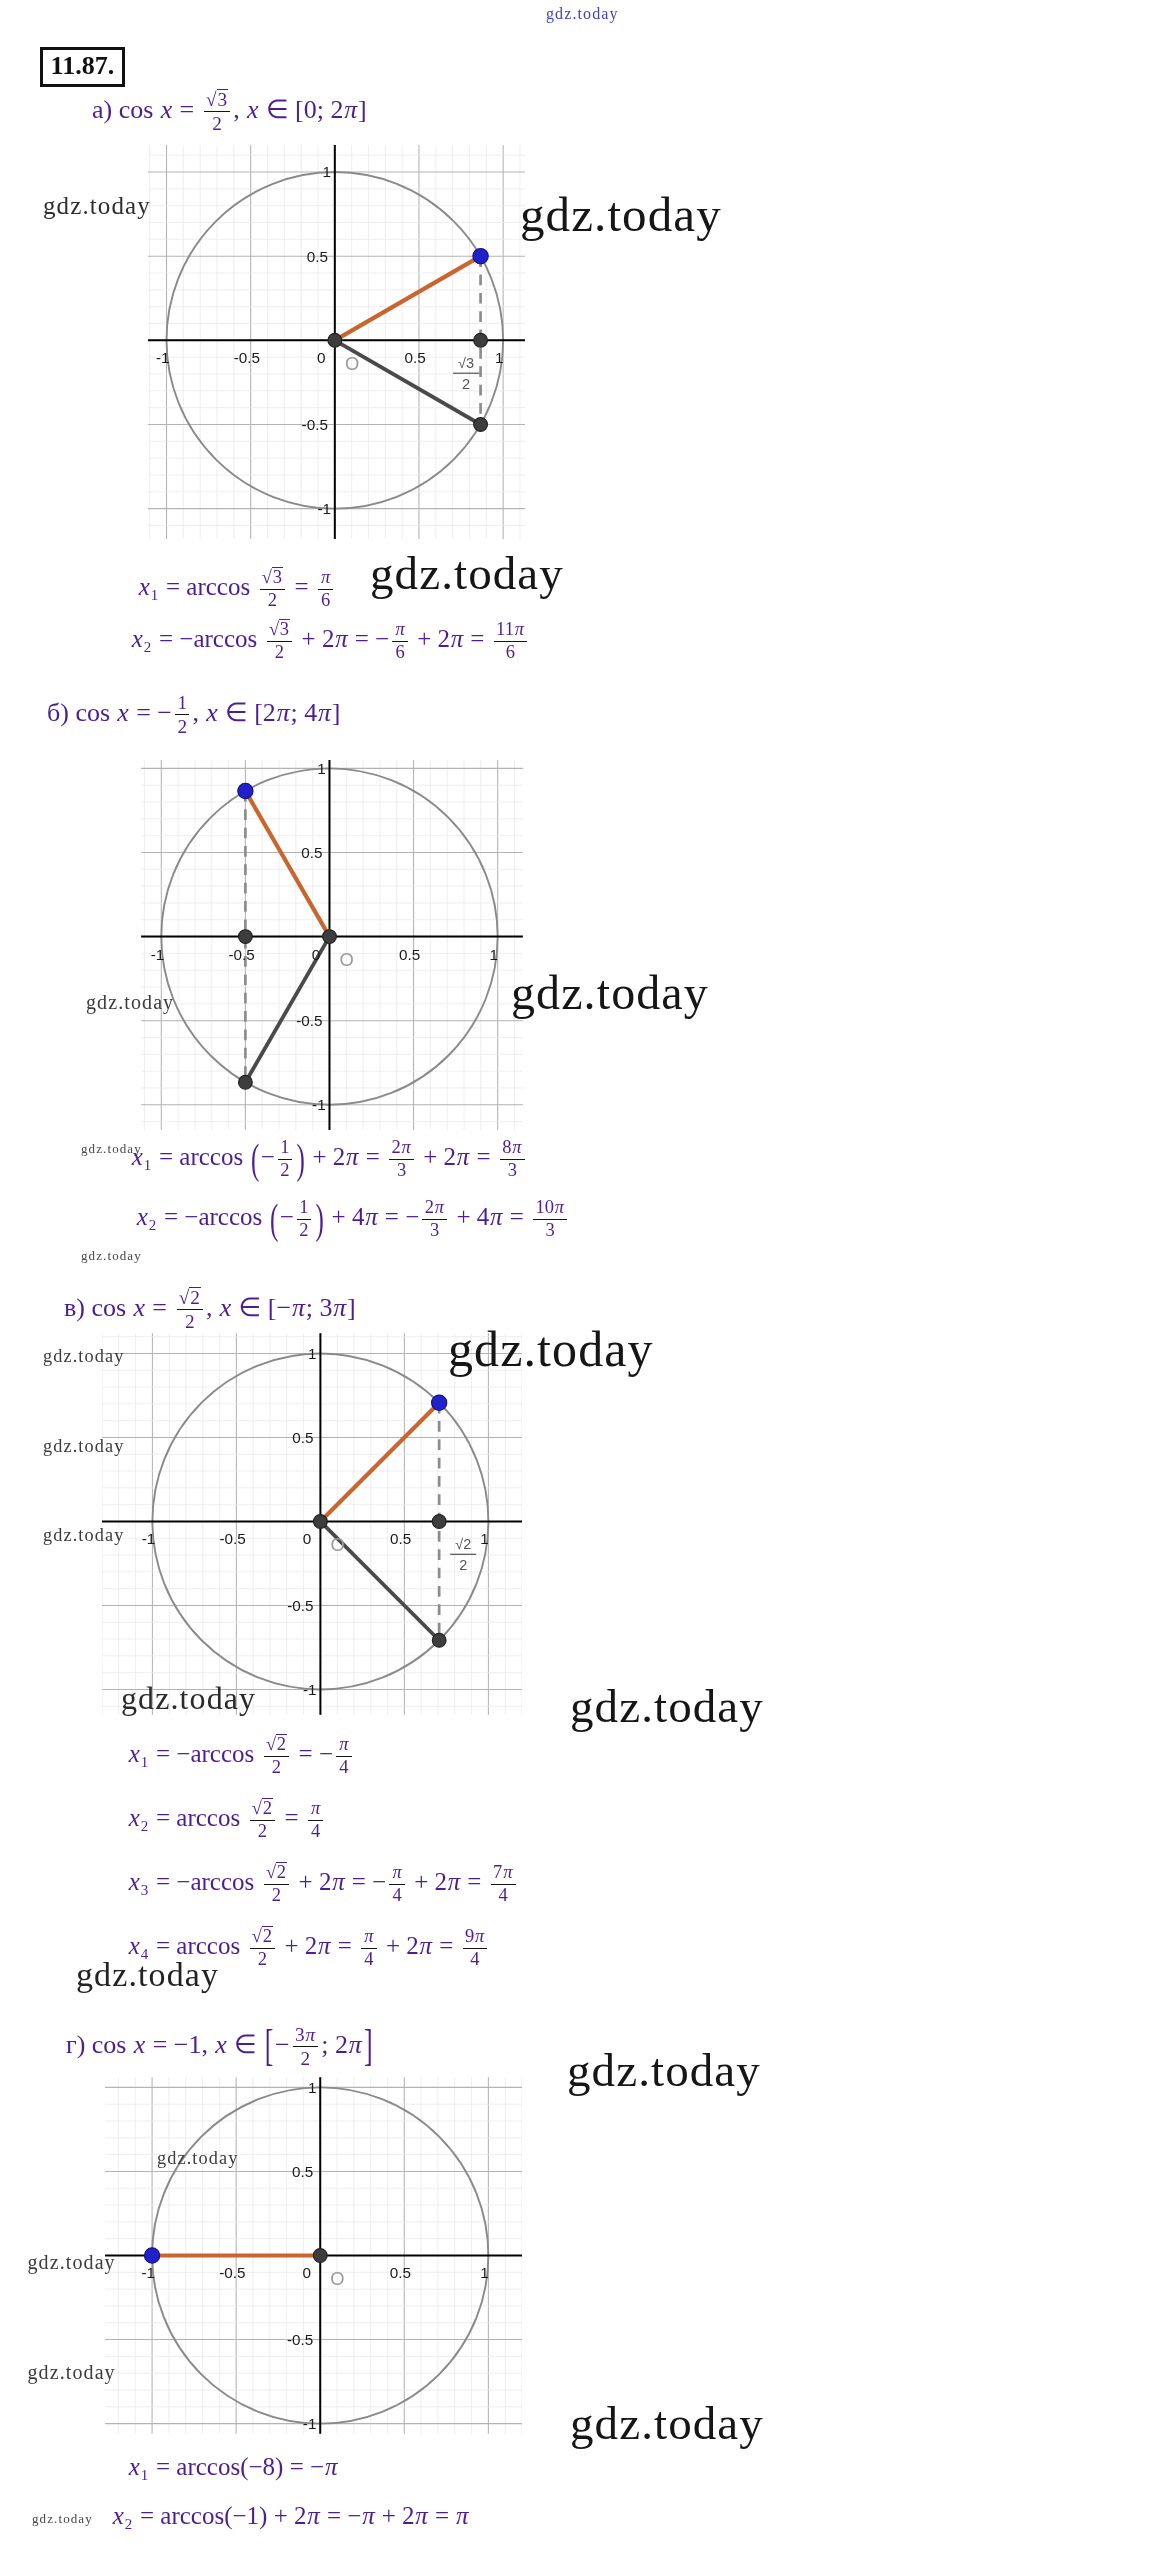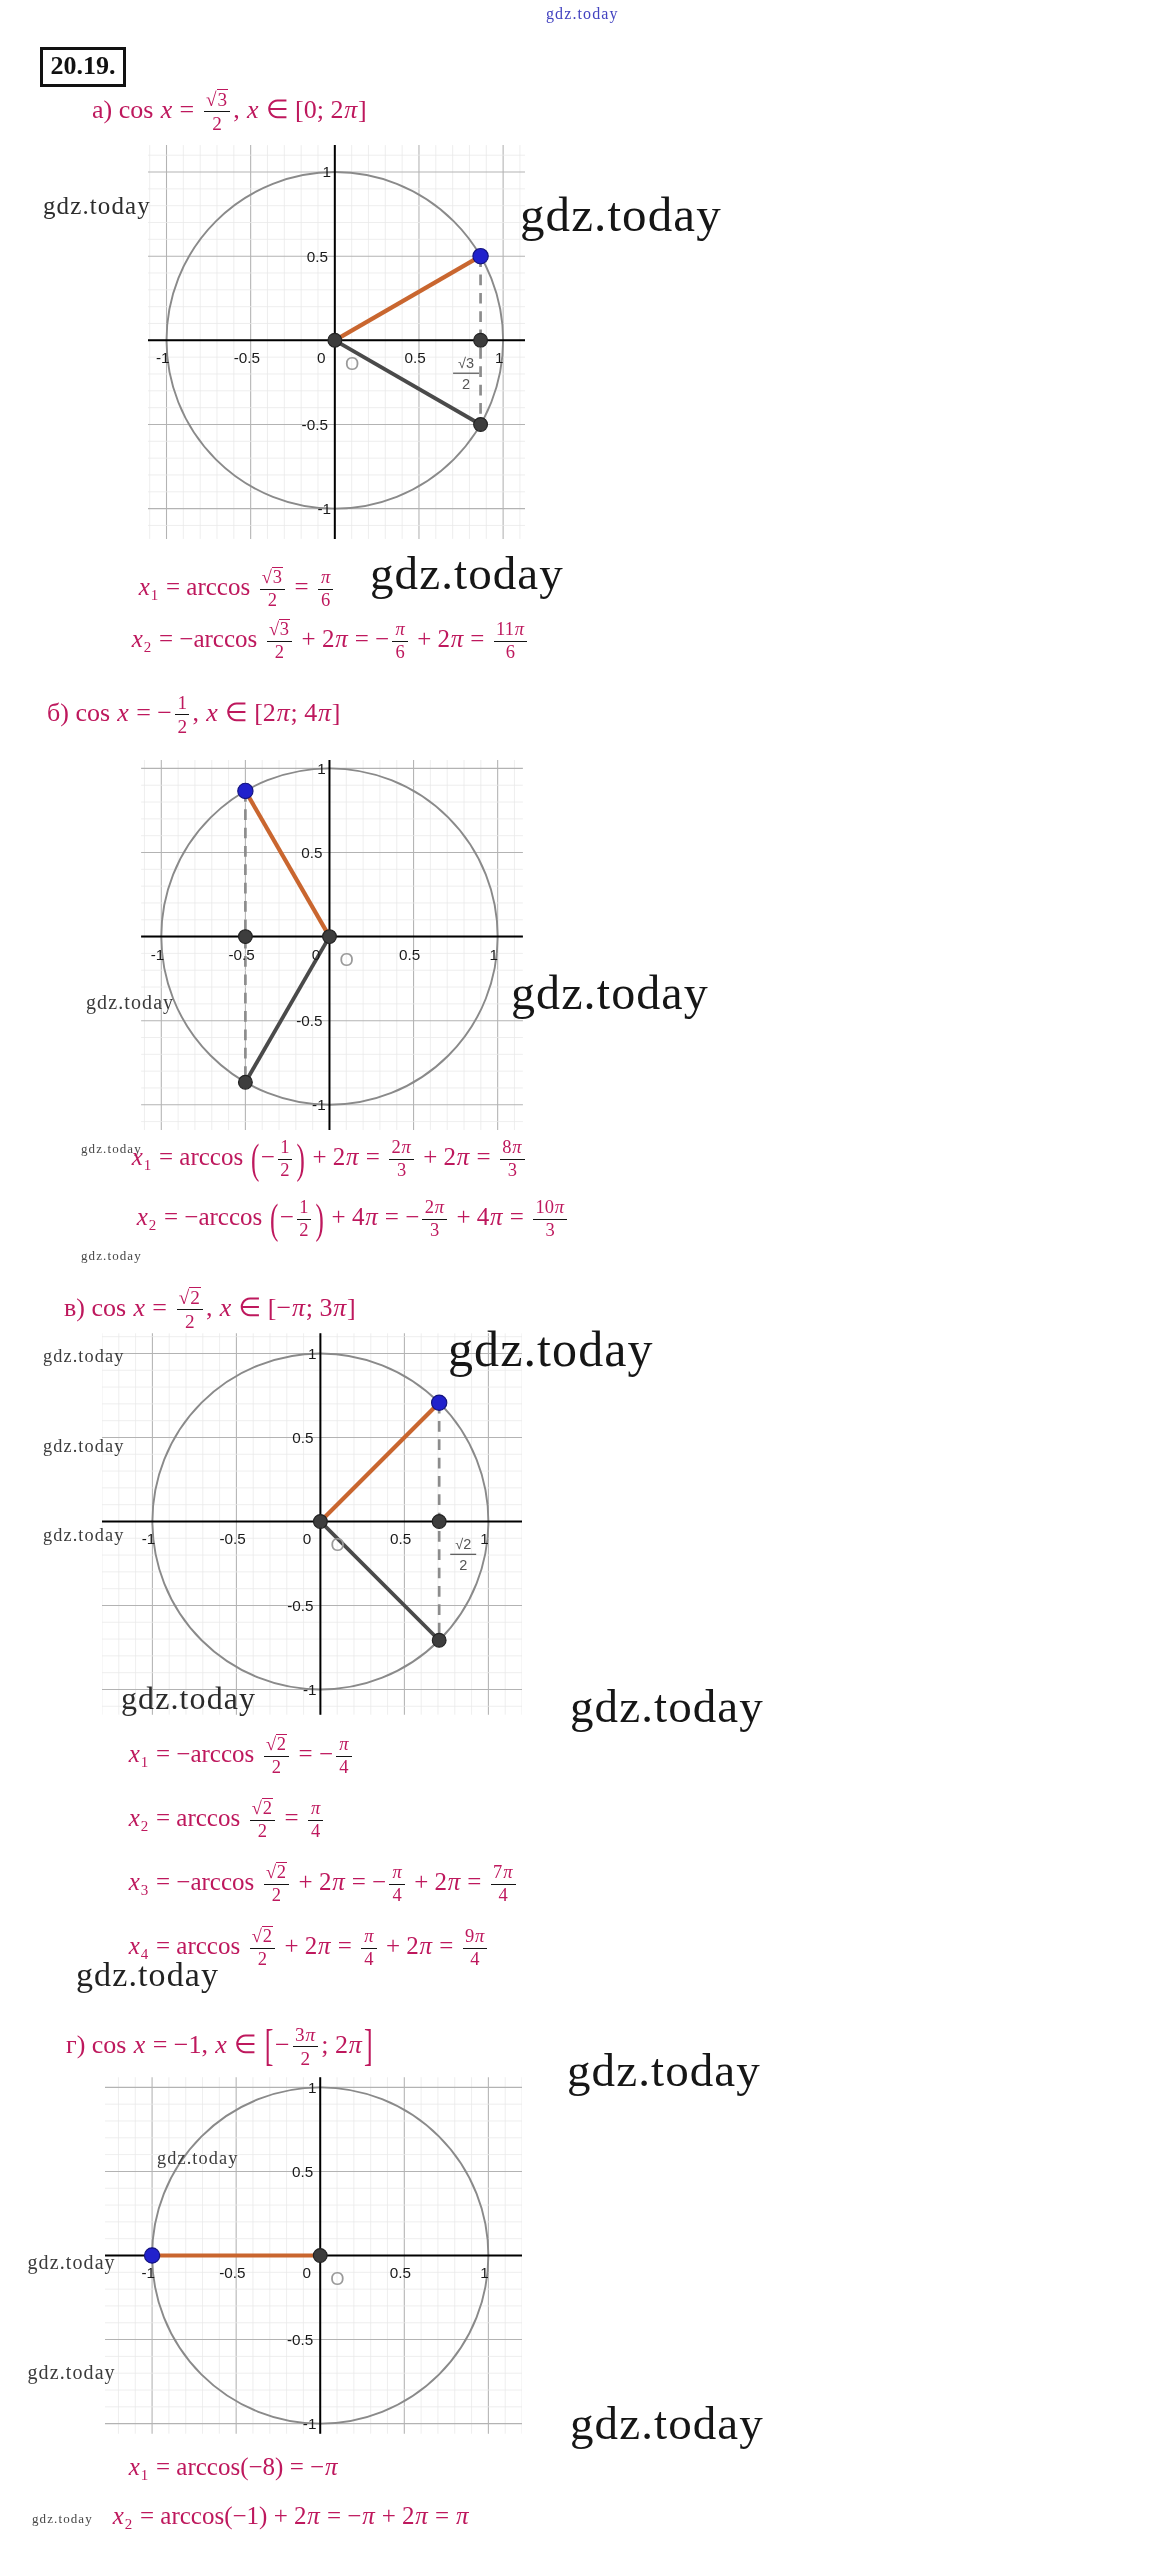--- a/index.html
+++ b/index.html
@@ -4,21 +4,21 @@
 <style>
   html,body{margin:0;padding:0;background:#fff;}
   .page{position:relative;width:1171px;height:2576px;background:#ffffff;overflow:hidden;
         font-family:"Liberation Serif",serif;}
   .wm{position:absolute;font-family:Liberation Serif, serif;font-weight:100;
       letter-spacing:1.1px;white-space:nowrap;z-index:2;line-height:1;}
   .plot{position:absolute;z-index:1;}
   .problem-box{position:absolute;left:40px;top:47px;border:3.1px solid #111;
       padding:0.8px 7.6px 3.1px 7.6px;font-weight:bold;font-size:26px;color:#111;
       font-family:"Liberation Serif",serif;z-index:3;background:#fff;}
-  .eq{position:absolute;white-space:nowrap;color:#be185d;z-index:3;line-height:1.25;}
+  .eq{position:absolute;white-space:nowrap;color:#4c1d95;z-index:3;line-height:1.25;}
   .eq .it{font-style:italic;padding:0 0.8px;}
   .eq .sub{font-size:0.6em;vertical-align:-0.35em;padding-right:1.5px;}
   .frac{display:inline-block;text-align:center;vertical-align:middle;
         font-size:0.74em;line-height:1.12;margin:0 3.1px;}
   .frac .fnum{display:block;padding:0 2.3px 0.8px 2.3px;}
   .frac .fden{display:block;border-top:1.5px solid #141414;padding:0.8px 2.3px 0 2.3px;}
   .sqrt{white-space:nowrap;}
   .sqrt .rad{display:inline-block;border-top:1.5px solid currentColor;padding:0 0.8px;line-height:1.05;}
   .bigp{display:inline-block;transform:scaleY(1.7);transform-origin:center;
         font-weight:300;margin:0 1.5px;vertical-align:middle;}
@@ -46,21 +46,21 @@
       <div class="wm" style="left: 76px; top: 1958px; font-size: 34px; color: rgb(34, 34, 34);">gdz.today</div>
       <div class="wm" style="left: 567px; top: 2047px; font-size: 47px; color: rgb(22, 22, 22);">gdz.today</div>
       <div class="wm" style="left: 157px; top: 2149px; font-size: 18.3px; color: rgb(60, 60, 60);">gdz.today</div>
       <div class="wm" style="left: 27.5px; top: 2252px; font-size: 20px; color: rgb(60, 60, 60);">gdz.today</div>
       <div class="wm" style="left: 27.5px; top: 2362px; font-size: 20px; color: rgb(60, 60, 60);">gdz.today</div>
       <div class="wm" style="left: 570px; top: 2400px; font-size: 47px; color: rgb(22, 22, 22);">gdz.today</div>
       <div class="wm" style="left: 32px; top: 2512px; font-size: 13px; color: rgb(71, 71, 71);">gdz.today</div>
     </div>
 
   <div class="problem-box">
-    <span>20.19.</span>
+    <span>11.87.</span>
   </div>
 
   <div class="eq" style="left: 92px; top: 89px; font-size: 26px;"><span class="t">а)  cos </span><span class="it">x</span><span class="t"> = </span><span class="frac"><span class="fnum"><span class="sqrt"><span>√</span><span class="rad"><span class="t">3</span></span></span></span><span class="fden"><span class="t">2</span></span></span><span class="t">,  </span><span class="it">x</span><span class="t"> ∈ [0; 2</span><span class="it">π</span><span class="t">]</span></div>
   <svg class="plot" width="377" height="394" viewBox="0 0 492.80000000000007 514.8" style="left: 148px; top: 145px;">
       <line x1="2.200000000000002" y1="0" x2="2.200000000000002" y2="514.8" stroke="#e9e9e9" stroke-width="1"></line>
       <line x1="24.20000000000002" y1="0" x2="24.20000000000002" y2="514.8" stroke="#b3b3b3" stroke-width="1.4"></line>
       <line x1="46.20000000000002" y1="0" x2="46.20000000000002" y2="514.8" stroke="#e9e9e9" stroke-width="1"></line>
       <line x1="68.20000000000002" y1="0" x2="68.20000000000002" y2="514.8" stroke="#e9e9e9" stroke-width="1"></line>
       <line x1="90.20000000000003" y1="0" x2="90.20000000000003" y2="514.8" stroke="#e9e9e9" stroke-width="1"></line>
       <line x1="112.20000000000003" y1="0" x2="112.20000000000003" y2="514.8" stroke="#e9e9e9" stroke-width="1"></line>

